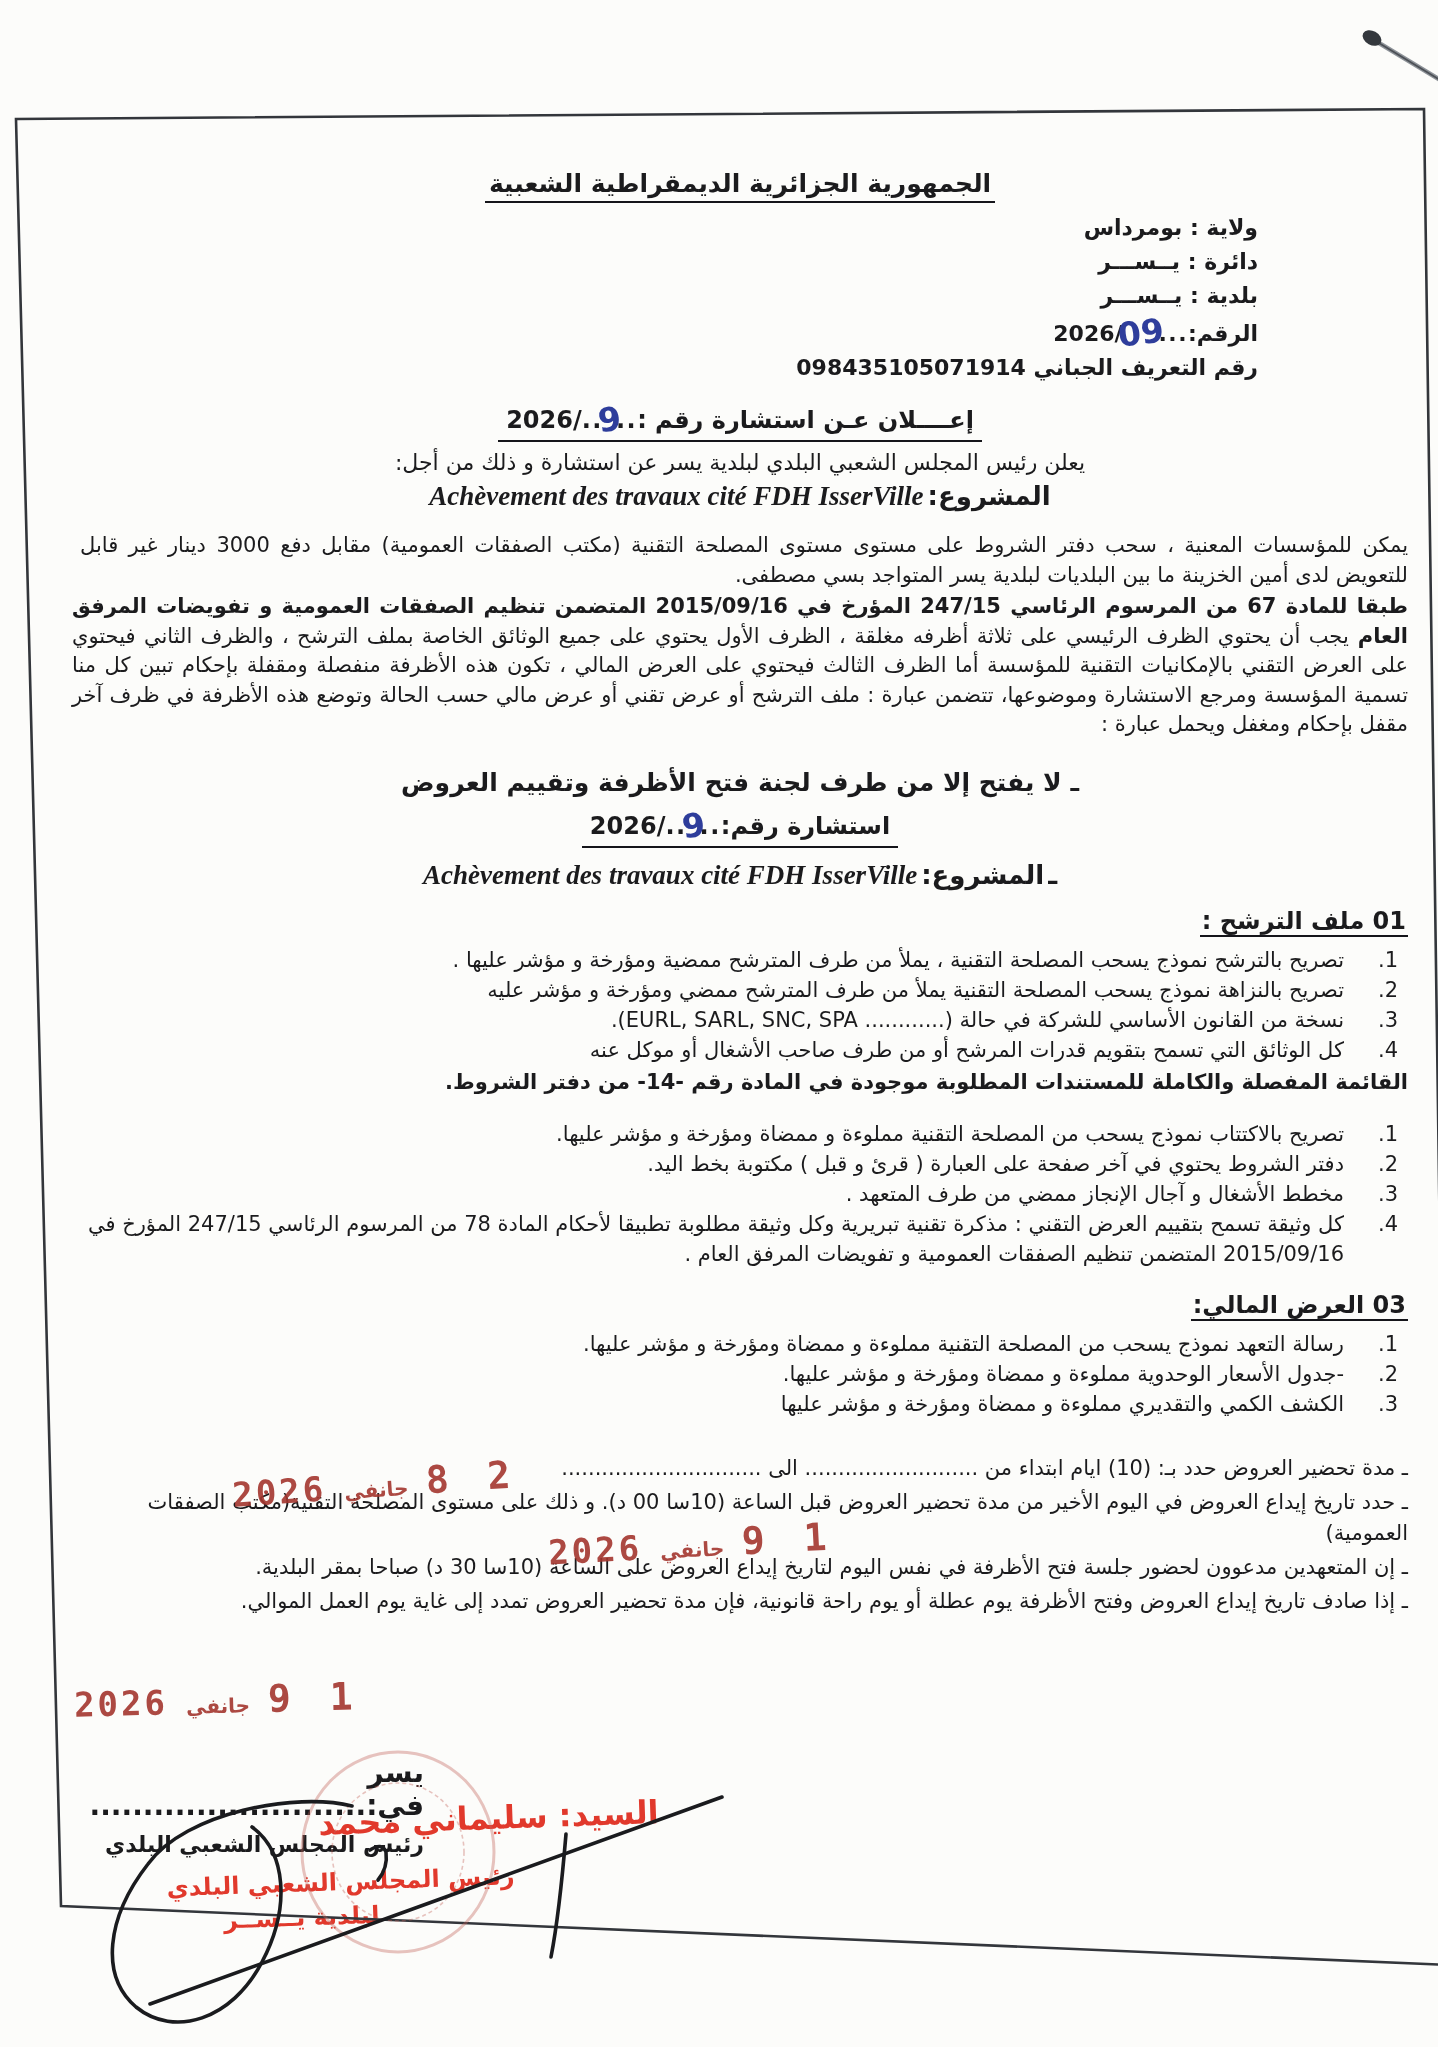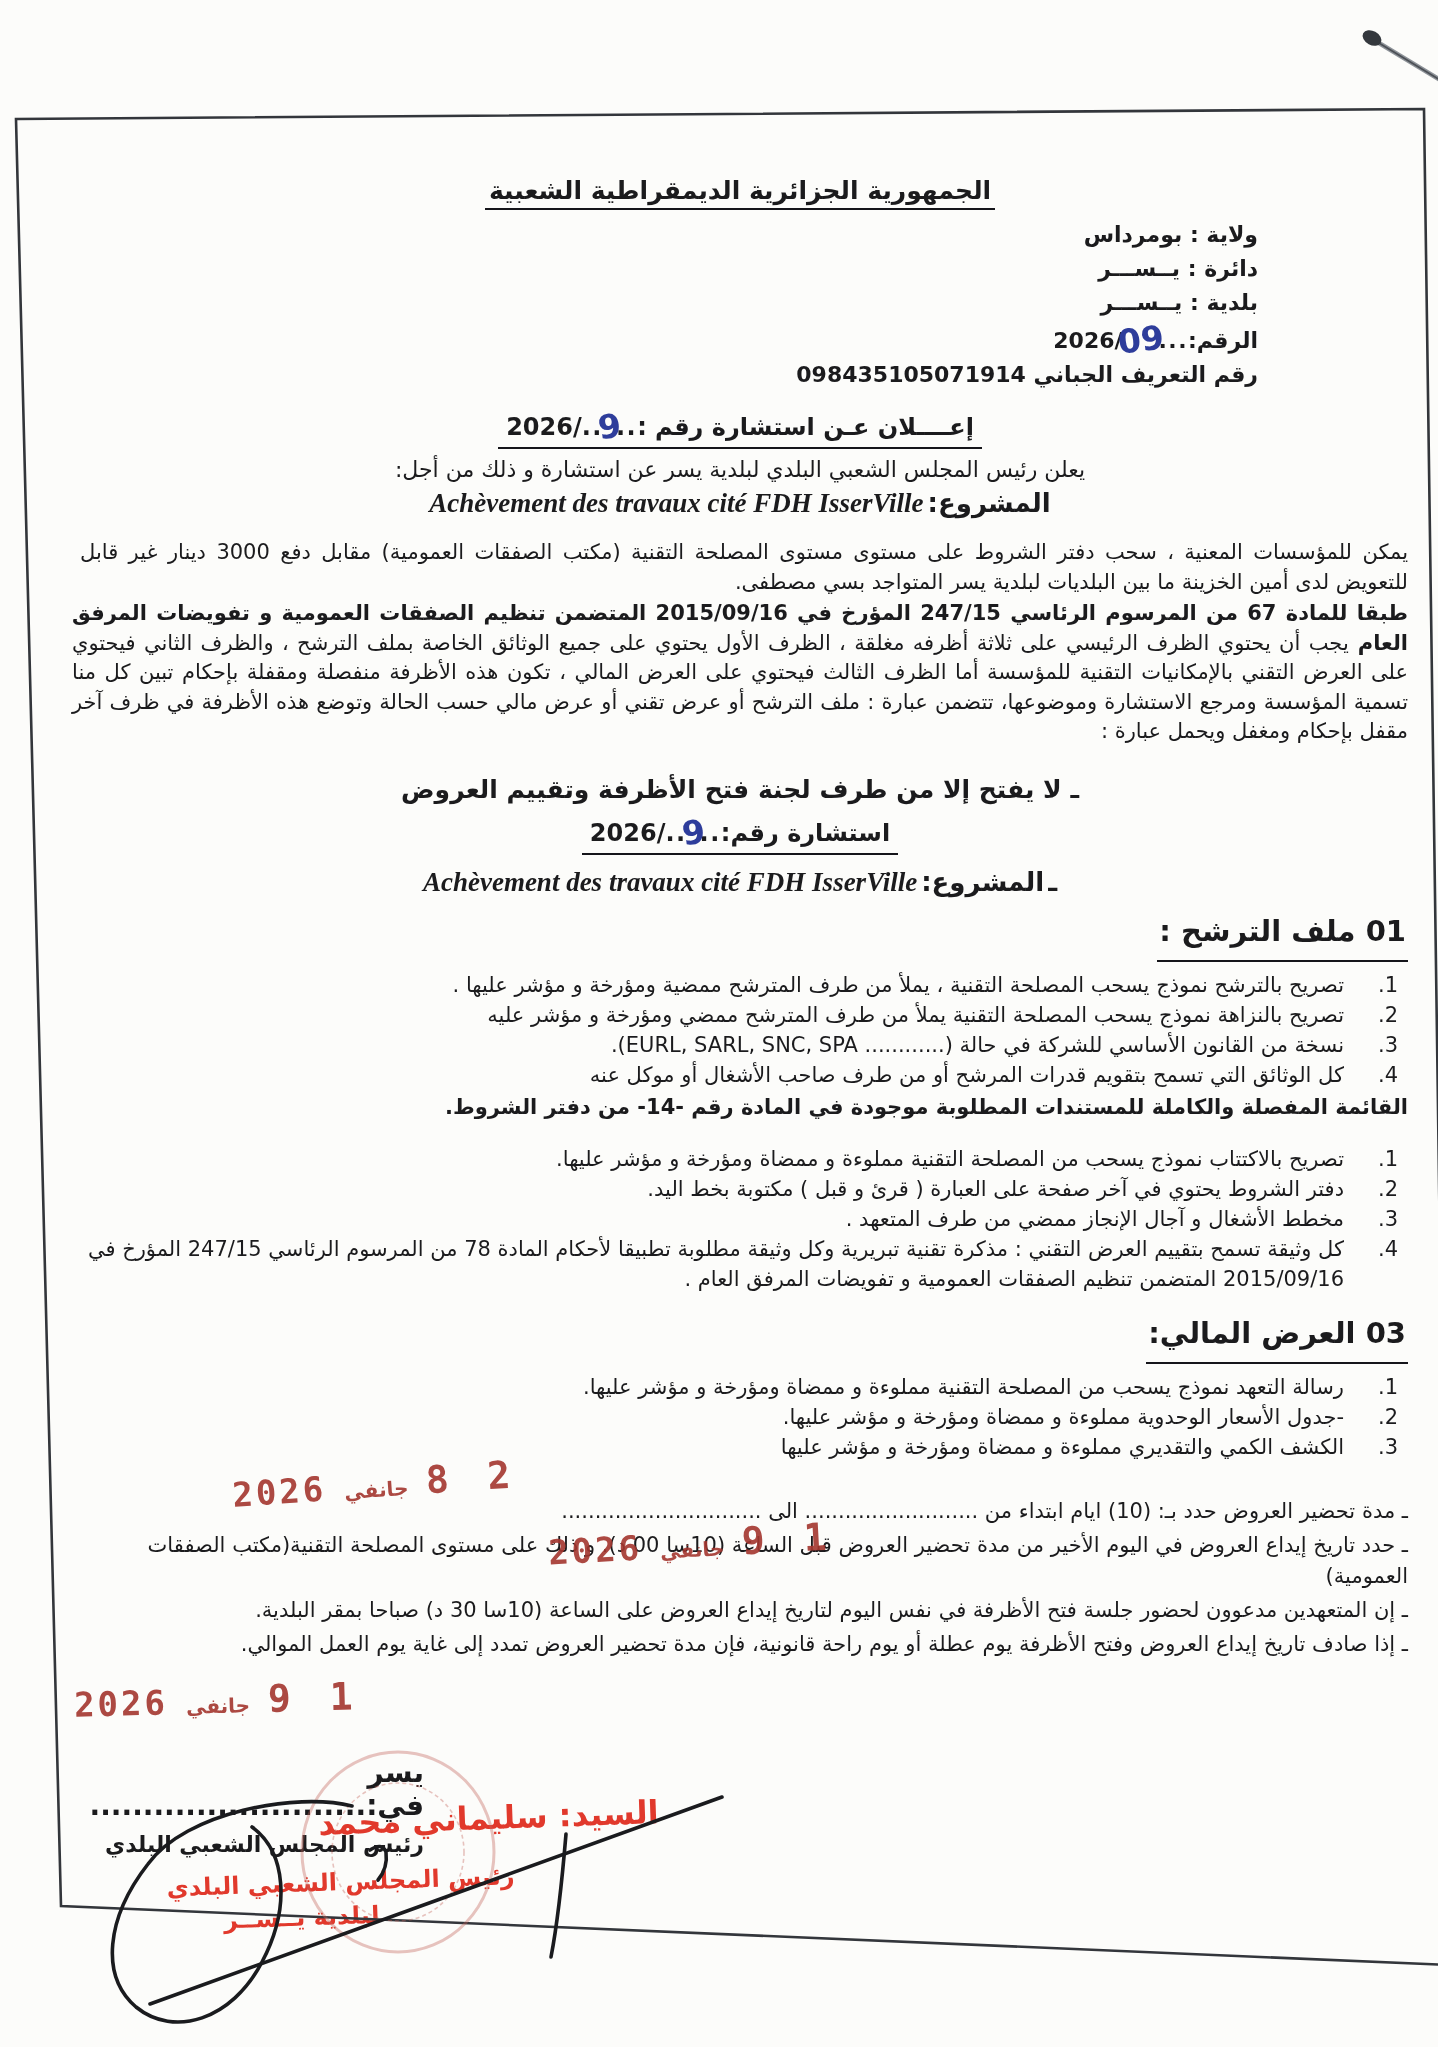--- a/index.html
+++ b/index.html
@@ -1,19 +1,19 @@
 <!DOCTYPE html>
 <html lang="ar"><head>
 <meta charset="utf-8">
 <style>
   html,body{margin:0;padding:0;background:#e8e8e6;}
   #canvas{position:relative;width:1438px;height:2047px;background:#fcfcfa;overflow:hidden;
           font-family:"DejaVu Sans",sans-serif;color:#1b1b1d;}
   #scan-art{position:absolute;left:0;top:0;z-index:4;pointer-events:none;}
-  #content{position:absolute;left:72px;top:12px;width:1336px;direction:rtl;z-index:2;font-size:21px;}
+  #content{position:absolute;left:72px;top:5px;width:1336px;direction:rtl;z-index:2;font-size:21px;}
   .b{font-weight:bold;}
   .dots{letter-spacing:1.5px;}
   .hand{color:#2e3d9b;font-size:33px;font-weight:bold;display:inline-block;
         transform:rotate(-7deg);position:relative;top:3px;margin:0 -5px;}
   
   .rep-title{margin-top:164px;text-align:center;font-size:25px;font-weight:bold;}
   .rep-title span{display:inline-block;border-bottom:2.5px solid #15151a;padding:0 4px 3px;}
   .letterhead{margin-top:8px;padding-right:150px;font-weight:bold;font-size:22px;line-height:34px;}
   .refline{display:flex;align-items:baseline;}
   
@@ -29,22 +29,22 @@
   .para{margin:0;line-height:30px;text-align:justify;}
   #p1{margin-top:28px;padding-left:28px;padding-right:10px;}
   #p2{margin-top:18px;padding-left:8px;}
   #p3{margin-top:2px;line-height:29.5px;}
   .notice{margin-top:28px;text-align:center;font-size:25px;font-weight:bold;}
   .consult-row{margin-top:6px;display:flex;justify-content:center;}
   .proj-row2{margin-top:12px;}
   
   #sections-host{margin-top:16px;}
   .section{margin-bottom:22px;}
-  .sec-title{display:inline-block;font-size:29px;font-weight:bold;
-             border-bottom:2.5px solid #15151a;padding:0 2px 12px;margin-bottom:8px;}
+  .sec-title{display:inline-block;font-size:24px;font-weight:bold;
+             border-bottom:2.5px solid #15151a;padding:0 2px 0;margin-bottom:8px;}
   .item{display:flex;gap:24px;line-height:30px;padding-right:10px;}
   .marker{width:30px;flex:0 0 auto;text-align:right;}
   .itext{flex:1;}
   .sec-footer{margin-top:2px;line-height:30px;font-weight:bold;}
   
   #footnotes-host{margin-top:34px;line-height:31px;}
   .fn{margin-bottom:3px;}
   
   #place-block{position:absolute;left:84px;top:1756px;width:340px;direction:rtl;z-index:2;text-align:right;}
   .place{font-size:28px;font-weight:bold;}

